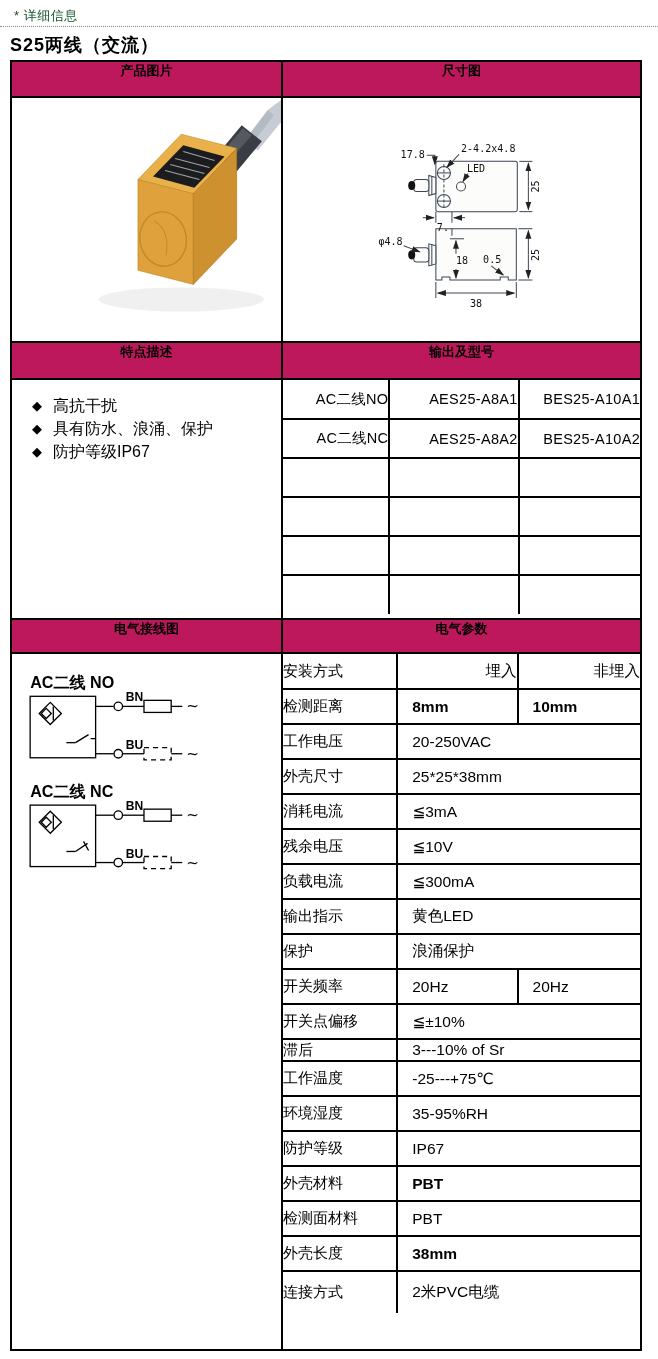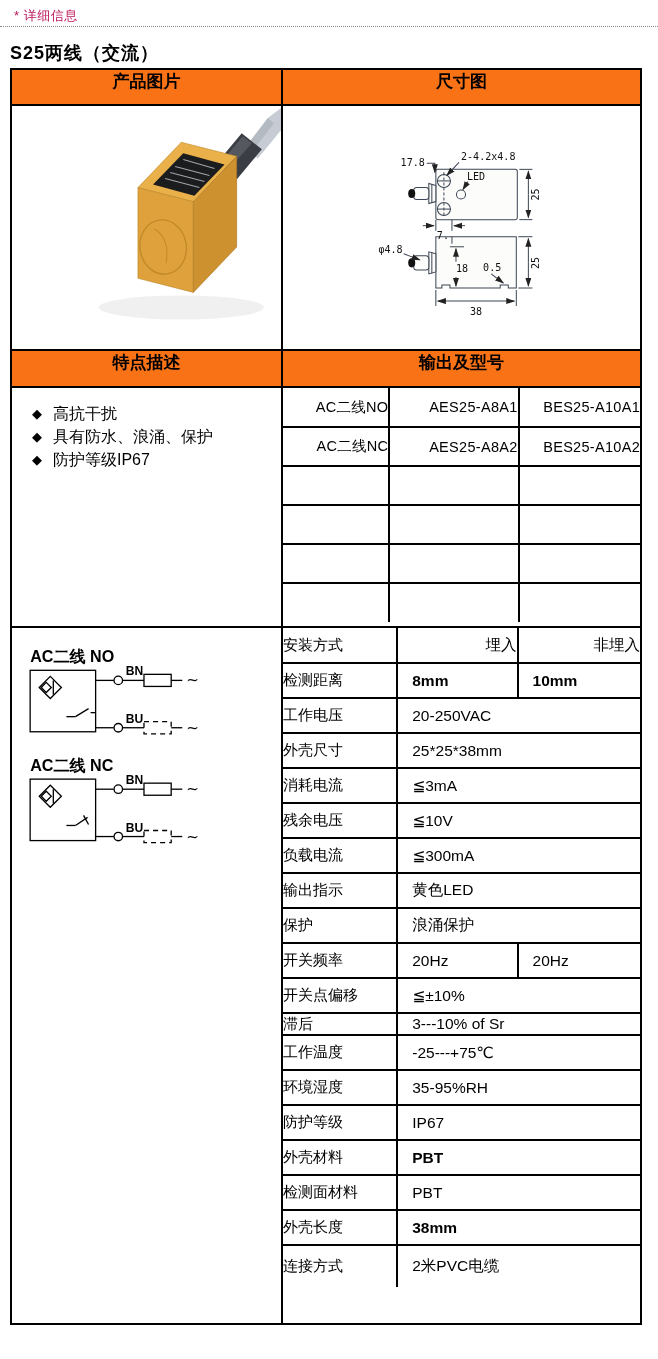--- a/index.html
+++ b/index.html
@@ -2,27 +2,27 @@
 <html><head>
 <meta charset="utf-8">
 <style>
   *{margin:0;padding:0;box-sizing:border-box}
   html,body{background:#fff}
   body{
     width:658px;height:1359px;overflow:hidden;
     font-family:"Liberation Sans","DejaVu Sans",sans-serif;color:#000;
   }
   .note-bar{height:27px;border-bottom:1px dotted #8a8a8a;padding:7px 0 0 14px;
-    font-size:13px;color:#be185d;letter-spacing:.5px}
-  .title{margin:16px 0 5px 10px;font-size:18px;font-weight:bold;letter-spacing:1px;line-height:20px}
+    font-size:13px;color:#14532d;letter-spacing:.5px}
+  .title{margin:8px 0 5px 10px;font-size:18px;font-weight:bold;letter-spacing:1px;line-height:20px}
 
   table.main{border-collapse:collapse;margin-left:10px;width:630px;table-layout:fixed}
   table.main>tbody>tr>th,
   table.main>tbody>tr>td{border:2px solid #000;padding:0;vertical-align:top;overflow:hidden}
-  th.sec{background:#f97316;font-size:17px;font-weight:bold;vertical-align:middle}
+  th.sec{background:#be185d;font-size:13px;font-weight:bold;vertical-align:middle}
   th.sec-r{padding-right:88px}
   tr.r1{height:36px} tr.r2{height:245px} tr.r3{height:37px}
   tr.r4{height:240px} tr.r5{height:34px} tr.r6{height:694px}
 
   .cellsvg{display:block;width:100%;height:100%}
 
   
   .features{padding:14px 0 0 20px}
   .feat{font-size:16px;line-height:23px;white-space:nowrap}
   .feat .dia{font-size:13px;margin-right:11px;vertical-align:1px}
@@ -232,20 +232,24 @@
               <tr>
                 <td></td>
                 <td></td>
                 <td></td>
               </tr>
             </tbody>
         </table>
       </td>
     </tr>
 
+    <tr class="r5">
+      <th class="sec">电气接线图</th>
+      <th class="sec sec-r">电气参数</th>
+    </tr>
 
     <tr class="r6">
       <td>
         <svg class="cellsvg" viewBox="0 0 267 690">
 
           <g>
             <text class="wtitle" x="18" y="34">AC二线 NO</text>
             <g stroke="#000" stroke-width="1.3" fill="none">
               <rect x="18" y="42" width="65" height="61"></rect>
               <polygon points="38,48 49,59 38,70 27,59"></polygon>

